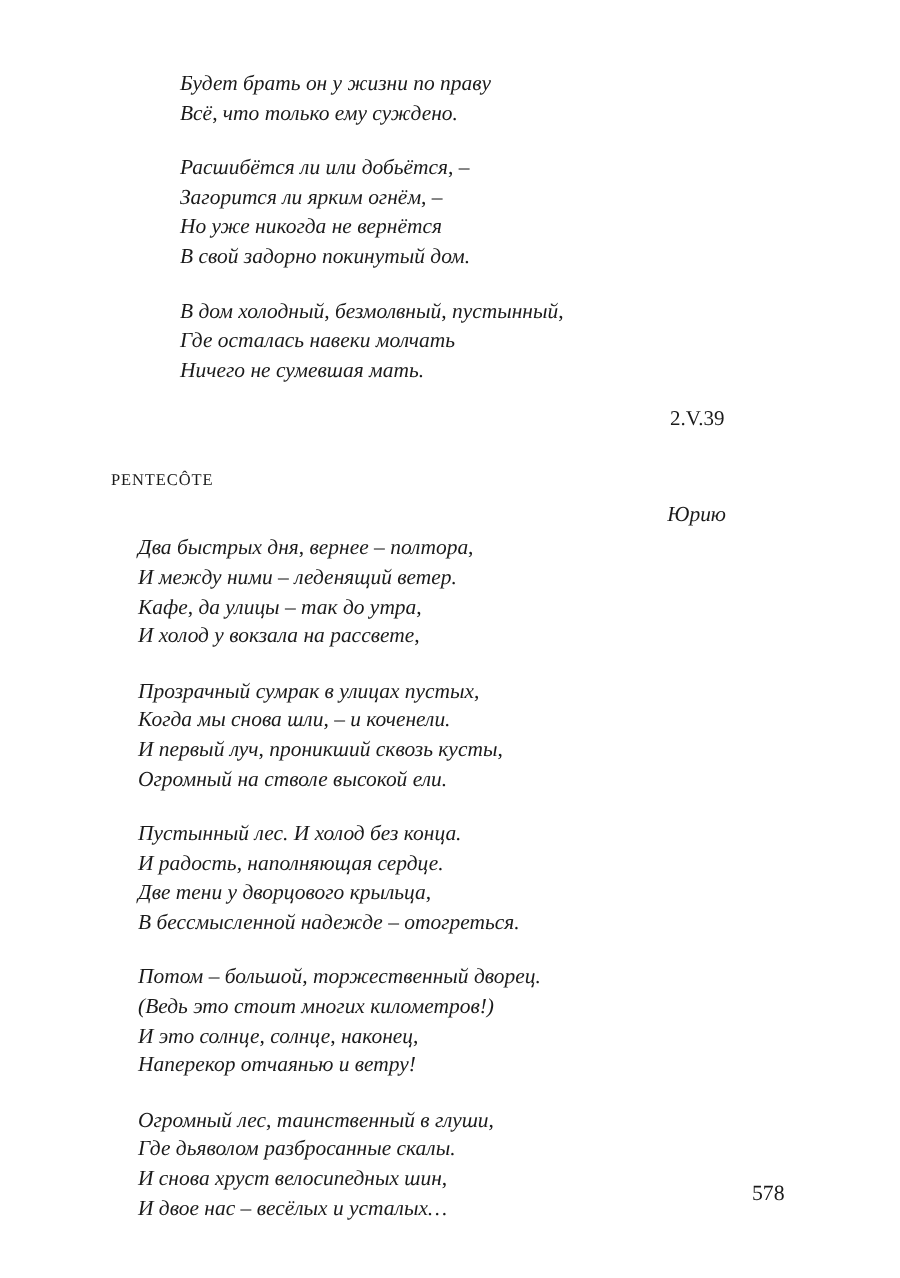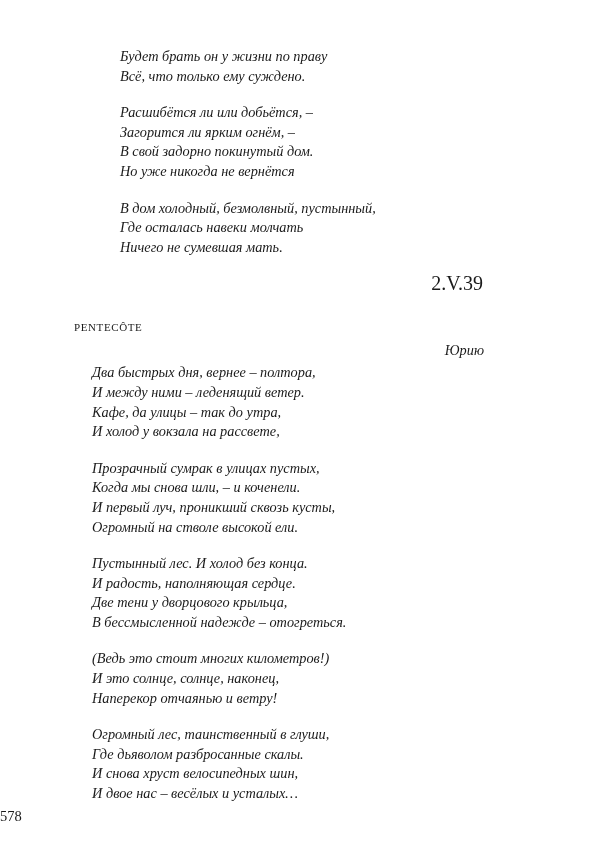--- a/index.html
+++ b/index.html
@@ -37,21 +37,21 @@
   .line {
     font-style: italic;
     font-size: 14.3px;
     line-height: 19.6px;
     white-space: pre;
   }
   .indent-a { padding-left: 120px; }
   .indent-b { padding-left: 92px; }
   .date-line {
     text-align: right;
-    font-size: 20px;
+    font-size: 14px;
     padding-right: 117px;
     font-style: normal;
     margin-top: -2px;
     padding-left: 20px;
   }
   .poem-title {
     font-size: 11px;
     letter-spacing: 0.6px;
     font-style: normal;
     padding-left: 74px;
@@ -64,44 +64,43 @@
     text-align: right;
     padding-right: 116px;
     margin-bottom: 4px;
   }
   .first-stanza-gap { margin-top: 0; }
   .page-number {
     position: absolute;
     left: 0;
     top: 788px;
     width: 523px;
-    text-align: left;
+    text-align: right;
     font-size: 14.5px;
     font-style: normal;
-    margin-top: 20px;
   }
   .spacer-top { height: 47px; }
 </style>
 </head>
 <body>
 
 <div class="page">
   <div class="content">
     <div class="spacer-top"></div>
 
     <div class="poem-block">
       <div class="stanza">
         <div class="line indent-a">Будет брать он у жизни по праву</div>
         <div class="line indent-a">Всё, что только ему суждено.</div>
       </div>
       <div class="stanza">
         <div class="line indent-a">Расшибётся ли или добьётся, –</div>
         <div class="line indent-a">Загорится ли ярким огнём, –</div>
+        <div class="line indent-a">Но уже никогда не вернётся</div>
         <div class="line indent-a">В свой задорно покинутый дом.</div>
-        <div class="line indent-a">Но уже никогда не вернётся</div>
       </div>
       <div class="stanza">
         <div class="line indent-a">В дом холодный, безмолвный, пустынный,</div>
         <div class="line indent-a">Где осталась навеки молчать</div>
         <div class="line indent-a">Ничего не сумевшая мать.</div>
       </div>
       <div class="date-line">2.V.39</div>
     </div>
 
     <div class="poem-block">
@@ -120,20 +119,21 @@
         <div class="line indent-b">И первый луч, проникший сквозь кусты,</div>
         <div class="line indent-b">Огромный на стволе высокой ели.</div>
       </div>
       <div class="stanza">
         <div class="line indent-b">Пустынный лес. И холод без конца.</div>
         <div class="line indent-b">И радость, наполняющая сердце.</div>
         <div class="line indent-b">Две тени у дворцового крыльца,</div>
         <div class="line indent-b">В бессмысленной надежде – отогреться.</div>
       </div>
       <div class="stanza">
+        <div class="line indent-b">Потом – большой, торжественный дворец.</div>
         <div class="line indent-b">(Ведь это стоит многих километров!)</div>
         <div class="line indent-b">И это солнце, солнце, наконец,</div>
         <div class="line indent-b">Наперекор отчаянью и ветру!</div>
       </div>
       <div class="stanza">
         <div class="line indent-b">Огромный лес, таинственный в глуши,</div>
         <div class="line indent-b">Где дьяволом разбросанные скалы.</div>
         <div class="line indent-b">И снова хруст велосипедных шин,</div>
         <div class="line indent-b">И двое нас – весёлых и усталых…</div>
       </div>

